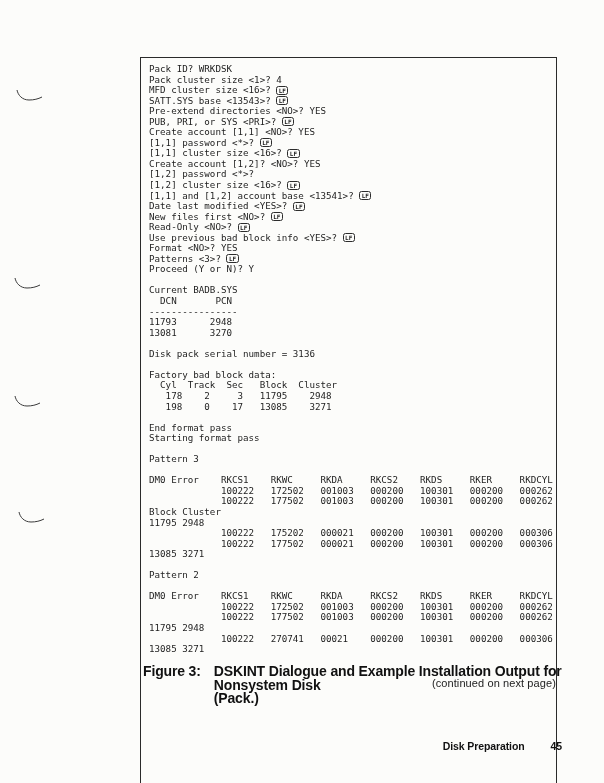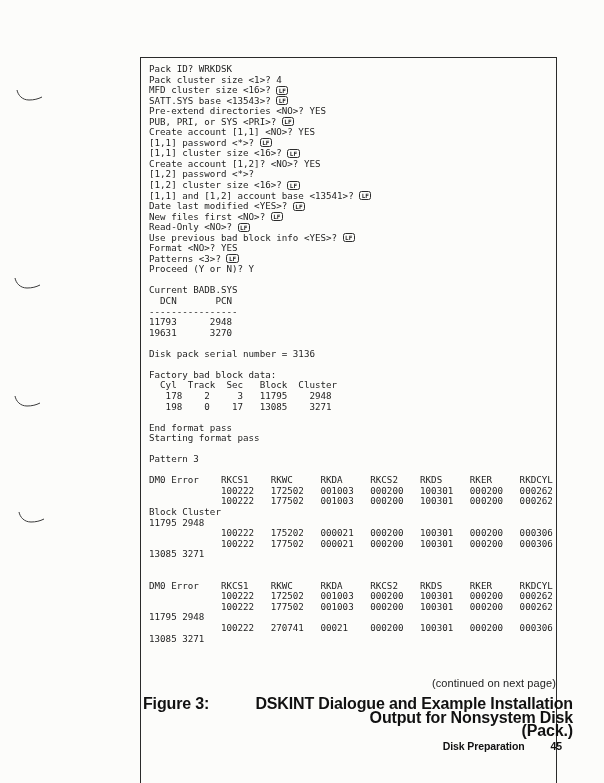--- a/index.html
+++ b/index.html
@@ -59,29 +59,28 @@
     position: absolute;
     top: 677px;
     right: 48px;
     font-size: 11px;
     color: #222;
     letter-spacing: 0.1px;
   }
   .caption {
     position: absolute;
     left: 143px;
-    top: 697px;
+    top: 665px;
     width: 430px;
     display: flex;
     font-weight: 700;
-    font-size: 16px;
+    font-size: 14px;
     line-height: 13.5px;
     letter-spacing: -0.15px;
     color: var(--caption_ink);
-    text-align: right;
   }
   .cap-label { flex: 0 0 auto; margin-right: 13px; }
   .footer {
     position: absolute;
     top: 740px;
     right: 42px;
     font-weight: 700;
     font-size: 10.5px;
     letter-spacing: -0.1px;
     color: var(--caption_ink);
@@ -126,21 +125,21 @@
         <div class="tline">Read-Only &lt;NO&gt;? <span class="lf">LF</span></div>
         <div class="tline">Use previous bad block info &lt;YES&gt;? <span class="lf">LF</span></div>
         <div class="tline">Format &lt;NO&gt;? YES</div>
         <div class="tline">Patterns &lt;3&gt;? <span class="lf">LF</span></div>
         <div class="tline">Proceed (Y or N)? Y</div>
         <div class="tline">&nbsp;</div>
         <div class="tline">Current BADB.SYS</div>
         <div class="tline">  DCN       PCN</div>
         <div class="tline">----------------</div>
         <div class="tline">11793      2948</div>
-        <div class="tline">19631      3270</div>
+        <div class="tline">13081      3270</div>
         <div class="tline">&nbsp;</div>
         <div class="tline">Disk pack serial number = 3136</div>
         <div class="tline">&nbsp;</div>
         <div class="tline">Factory bad block data:</div>
         <div class="tline">  Cyl  Track  Sec   Block  Cluster</div>
         <div class="tline">   178    2     3   11795    2948</div>
         <div class="tline">   198    0    17   13085    3271</div>
         <div class="tline">&nbsp;</div>
         <div class="tline">End format pass</div>
         <div class="tline">Starting format pass</div>
@@ -149,20 +148,21 @@
         <div class="tline">&nbsp;</div>
         <div class="tline">DM0 Error    RKCS1    RKWC     RKDA     RKCS2    RKDS     RKER     RKDCYL</div>
         <div class="tline">             100222   172502   001003   000200   100301   000200   000262</div>
         <div class="tline">             100222   177502   001003   000200   100301   000200   000262</div>
         <div class="tline">Block Cluster</div>
         <div class="tline">11795 2948</div>
         <div class="tline">             100222   175202   000021   000200   100301   000200   000306</div>
         <div class="tline">             100222   177502   000021   000200   100301   000200   000306</div>
         <div class="tline">13085 3271</div>
         <div class="tline">&nbsp;</div>
+        <div class="tline">Pattern 2</div>
         <div class="tline">&nbsp;</div>
         <div class="tline">DM0 Error    RKCS1    RKWC     RKDA     RKCS2    RKDS     RKER     RKDCYL</div>
         <div class="tline">             100222   172502   001003   000200   100301   000200   000262</div>
         <div class="tline">             100222   177502   001003   000200   100301   000200   000262</div>
         <div class="tline">11795 2948</div>
         <div class="tline">             100222   270741   00021    000200   100301   000200   000306</div>
         <div class="tline">13085 3271</div>
       </div>
   </div>
 

